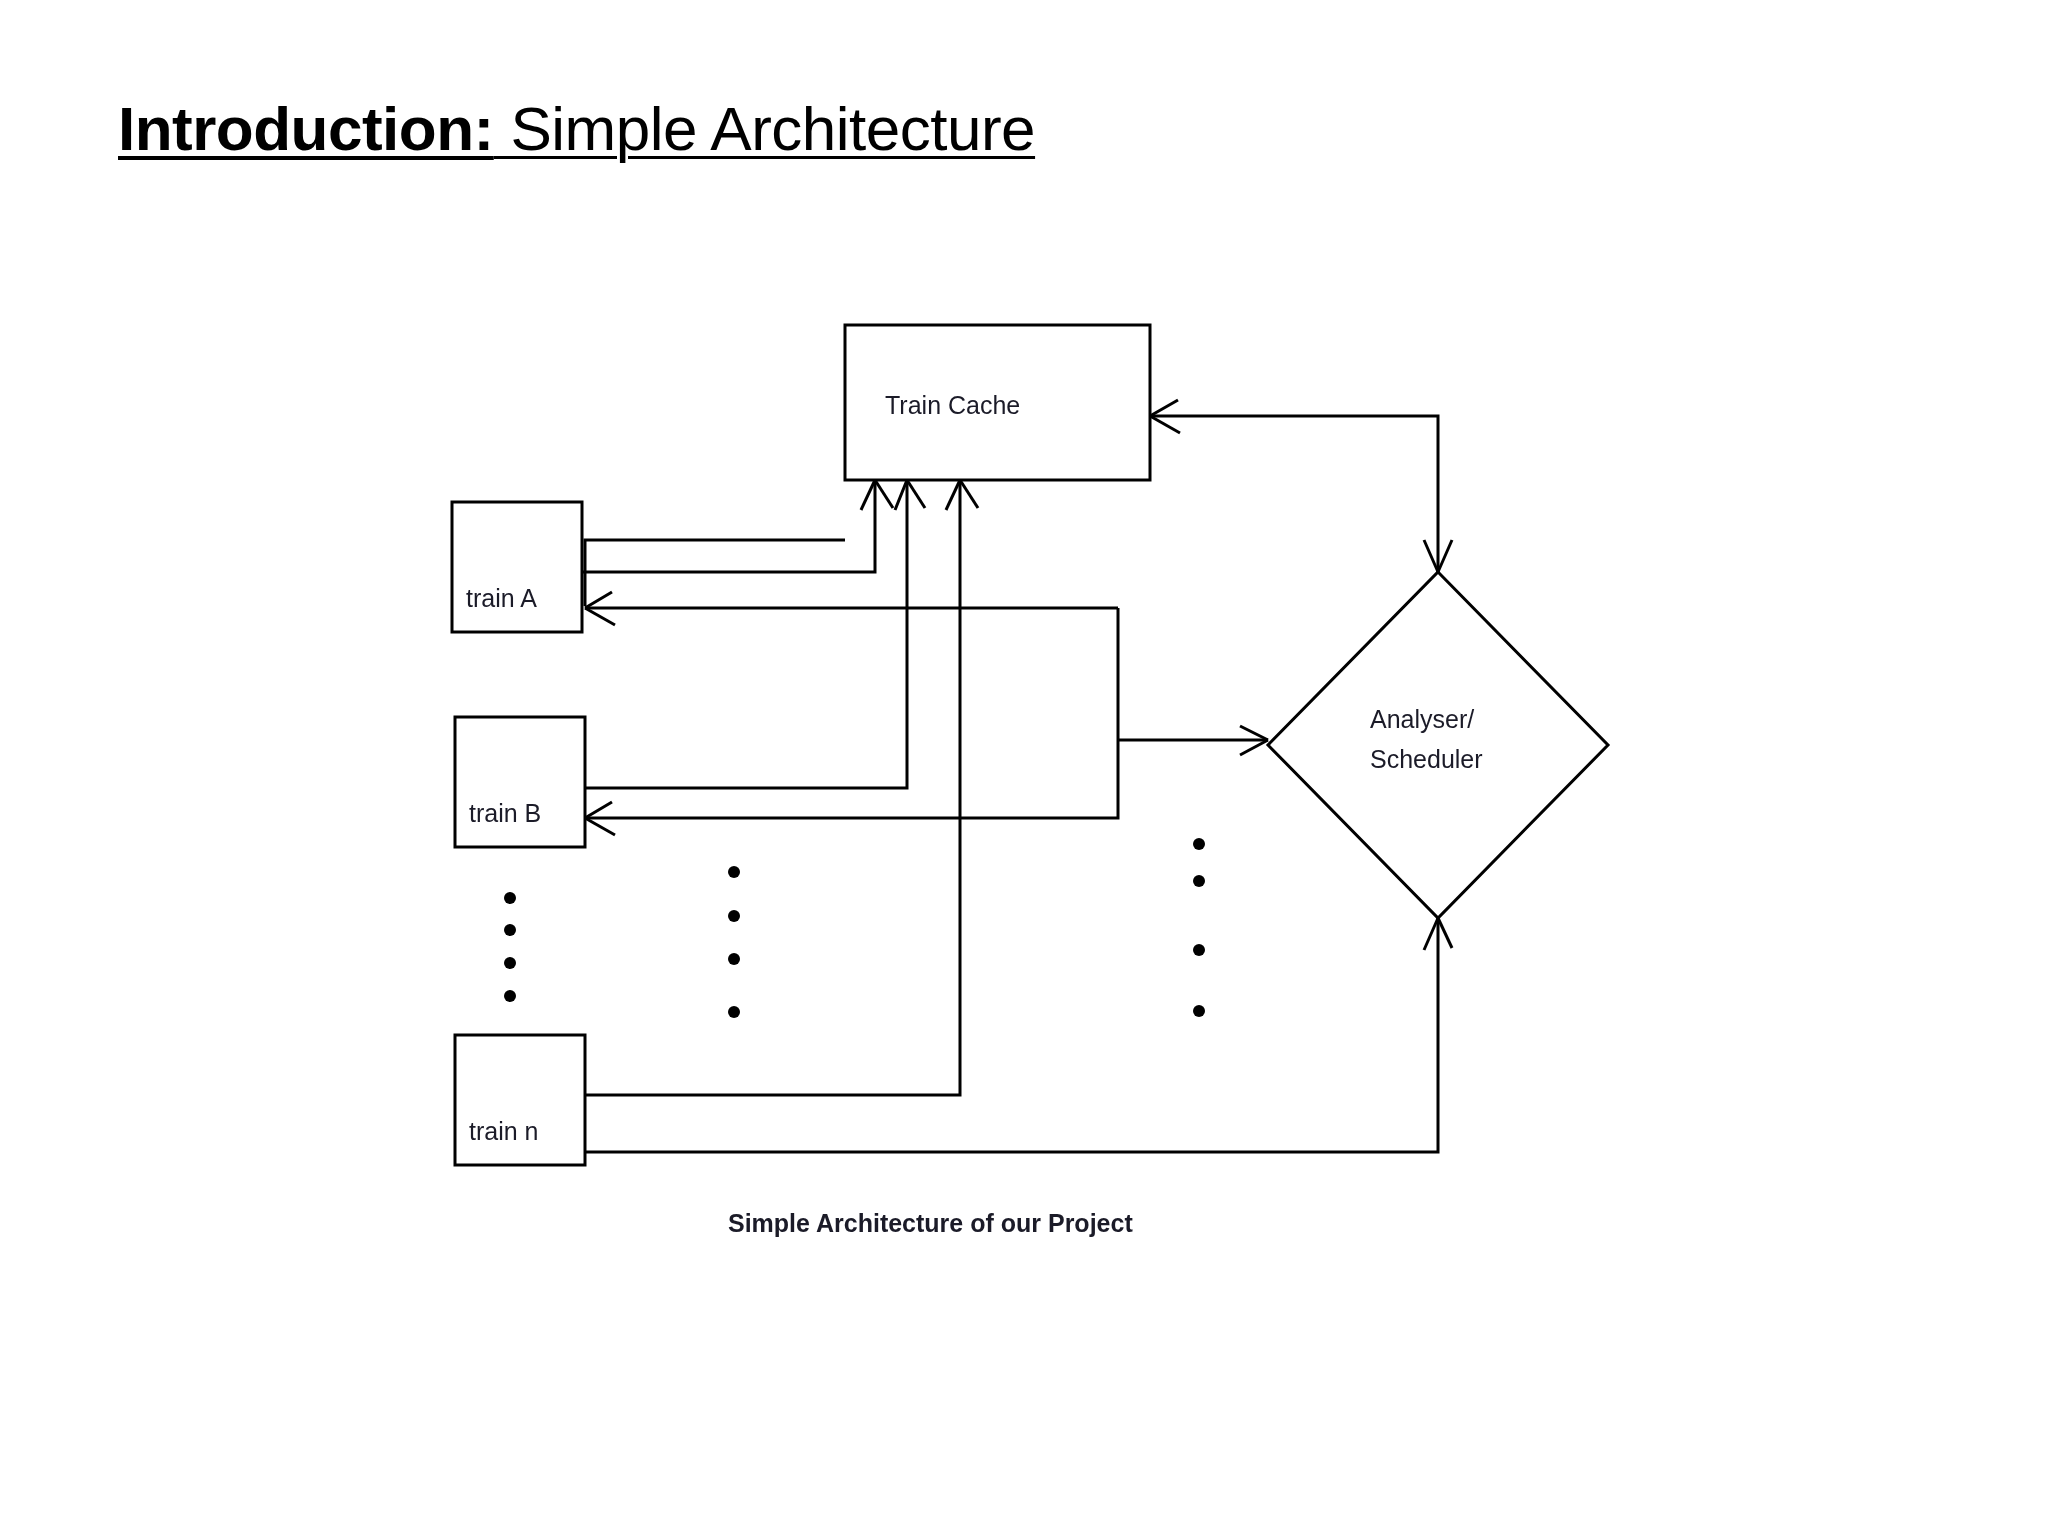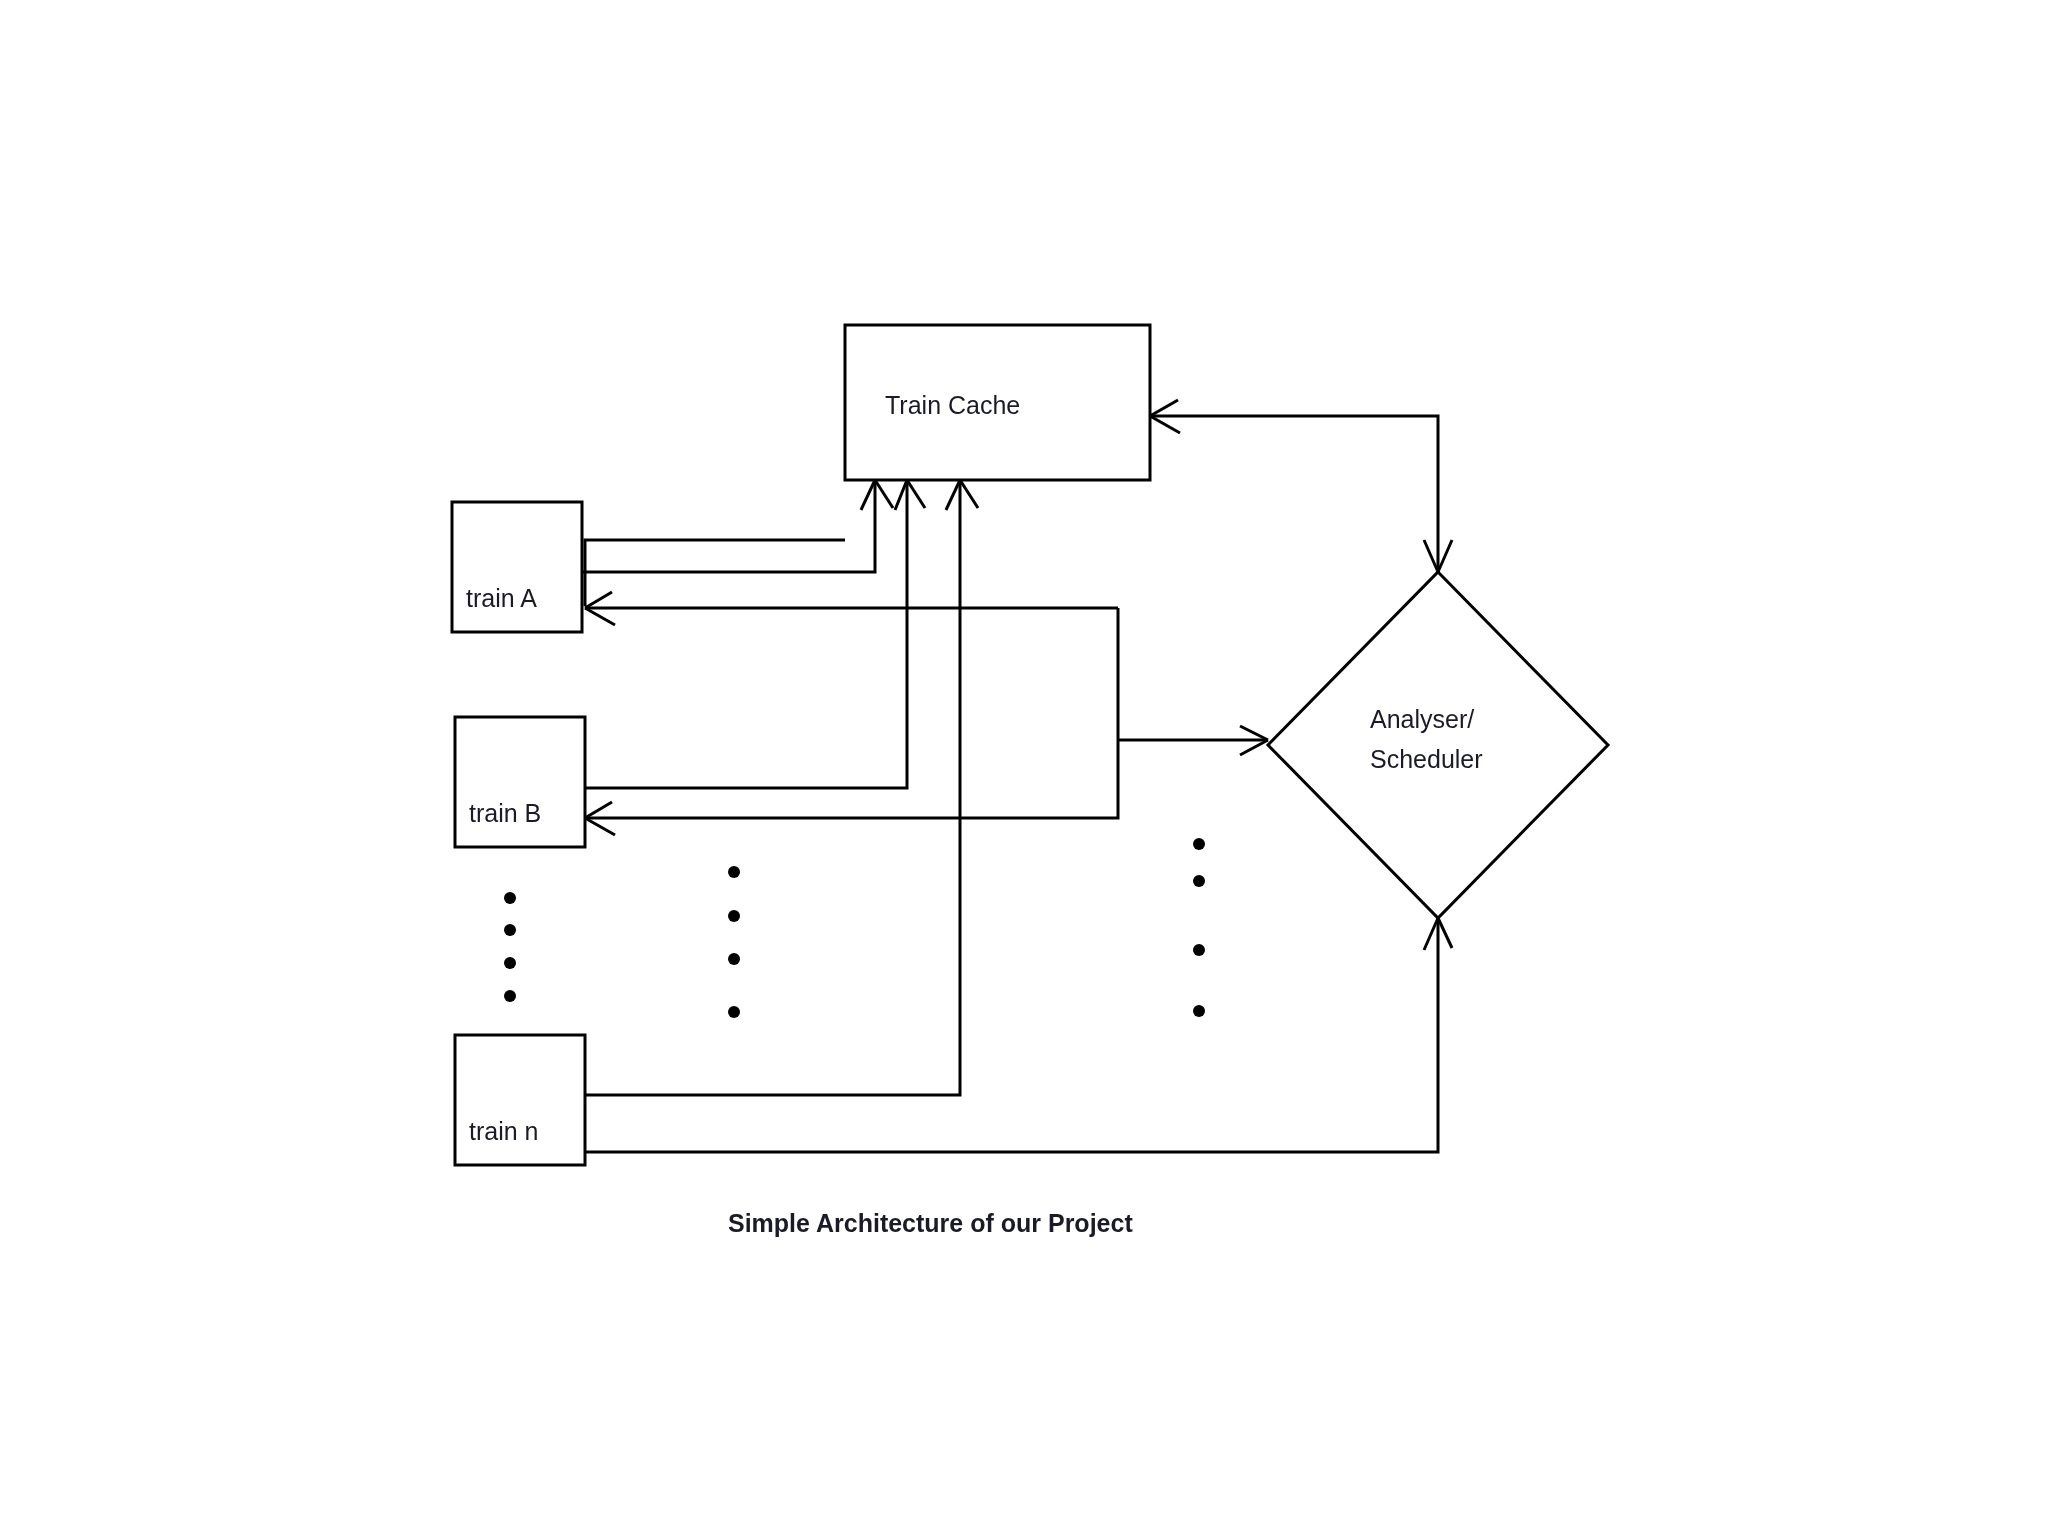--- a/index.html
+++ b/index.html
@@ -80,20 +80,23 @@
   }
   .ellipsis-dot {
     fill: #000000;
   }
 </style>
 </head>
 <body>
 
 <div id="slide">
 
+  <div id="title">
+    <span class="t-bold">Introduction:</span><span class="t-plain"> Simple Architecture</span>
+  </div>
 
   <svg id="diagram" viewBox="0 0 2048 1536">
 
     <g>
       <path class="conn" d="M 582 572 L 875 572 L 875 480"></path>
       <path class="arrowhead" d="M 875 480 L 861 510"></path>
       <path class="arrowhead" d="M 875 480 L 893 508"></path>
     </g>
 
     <g>

